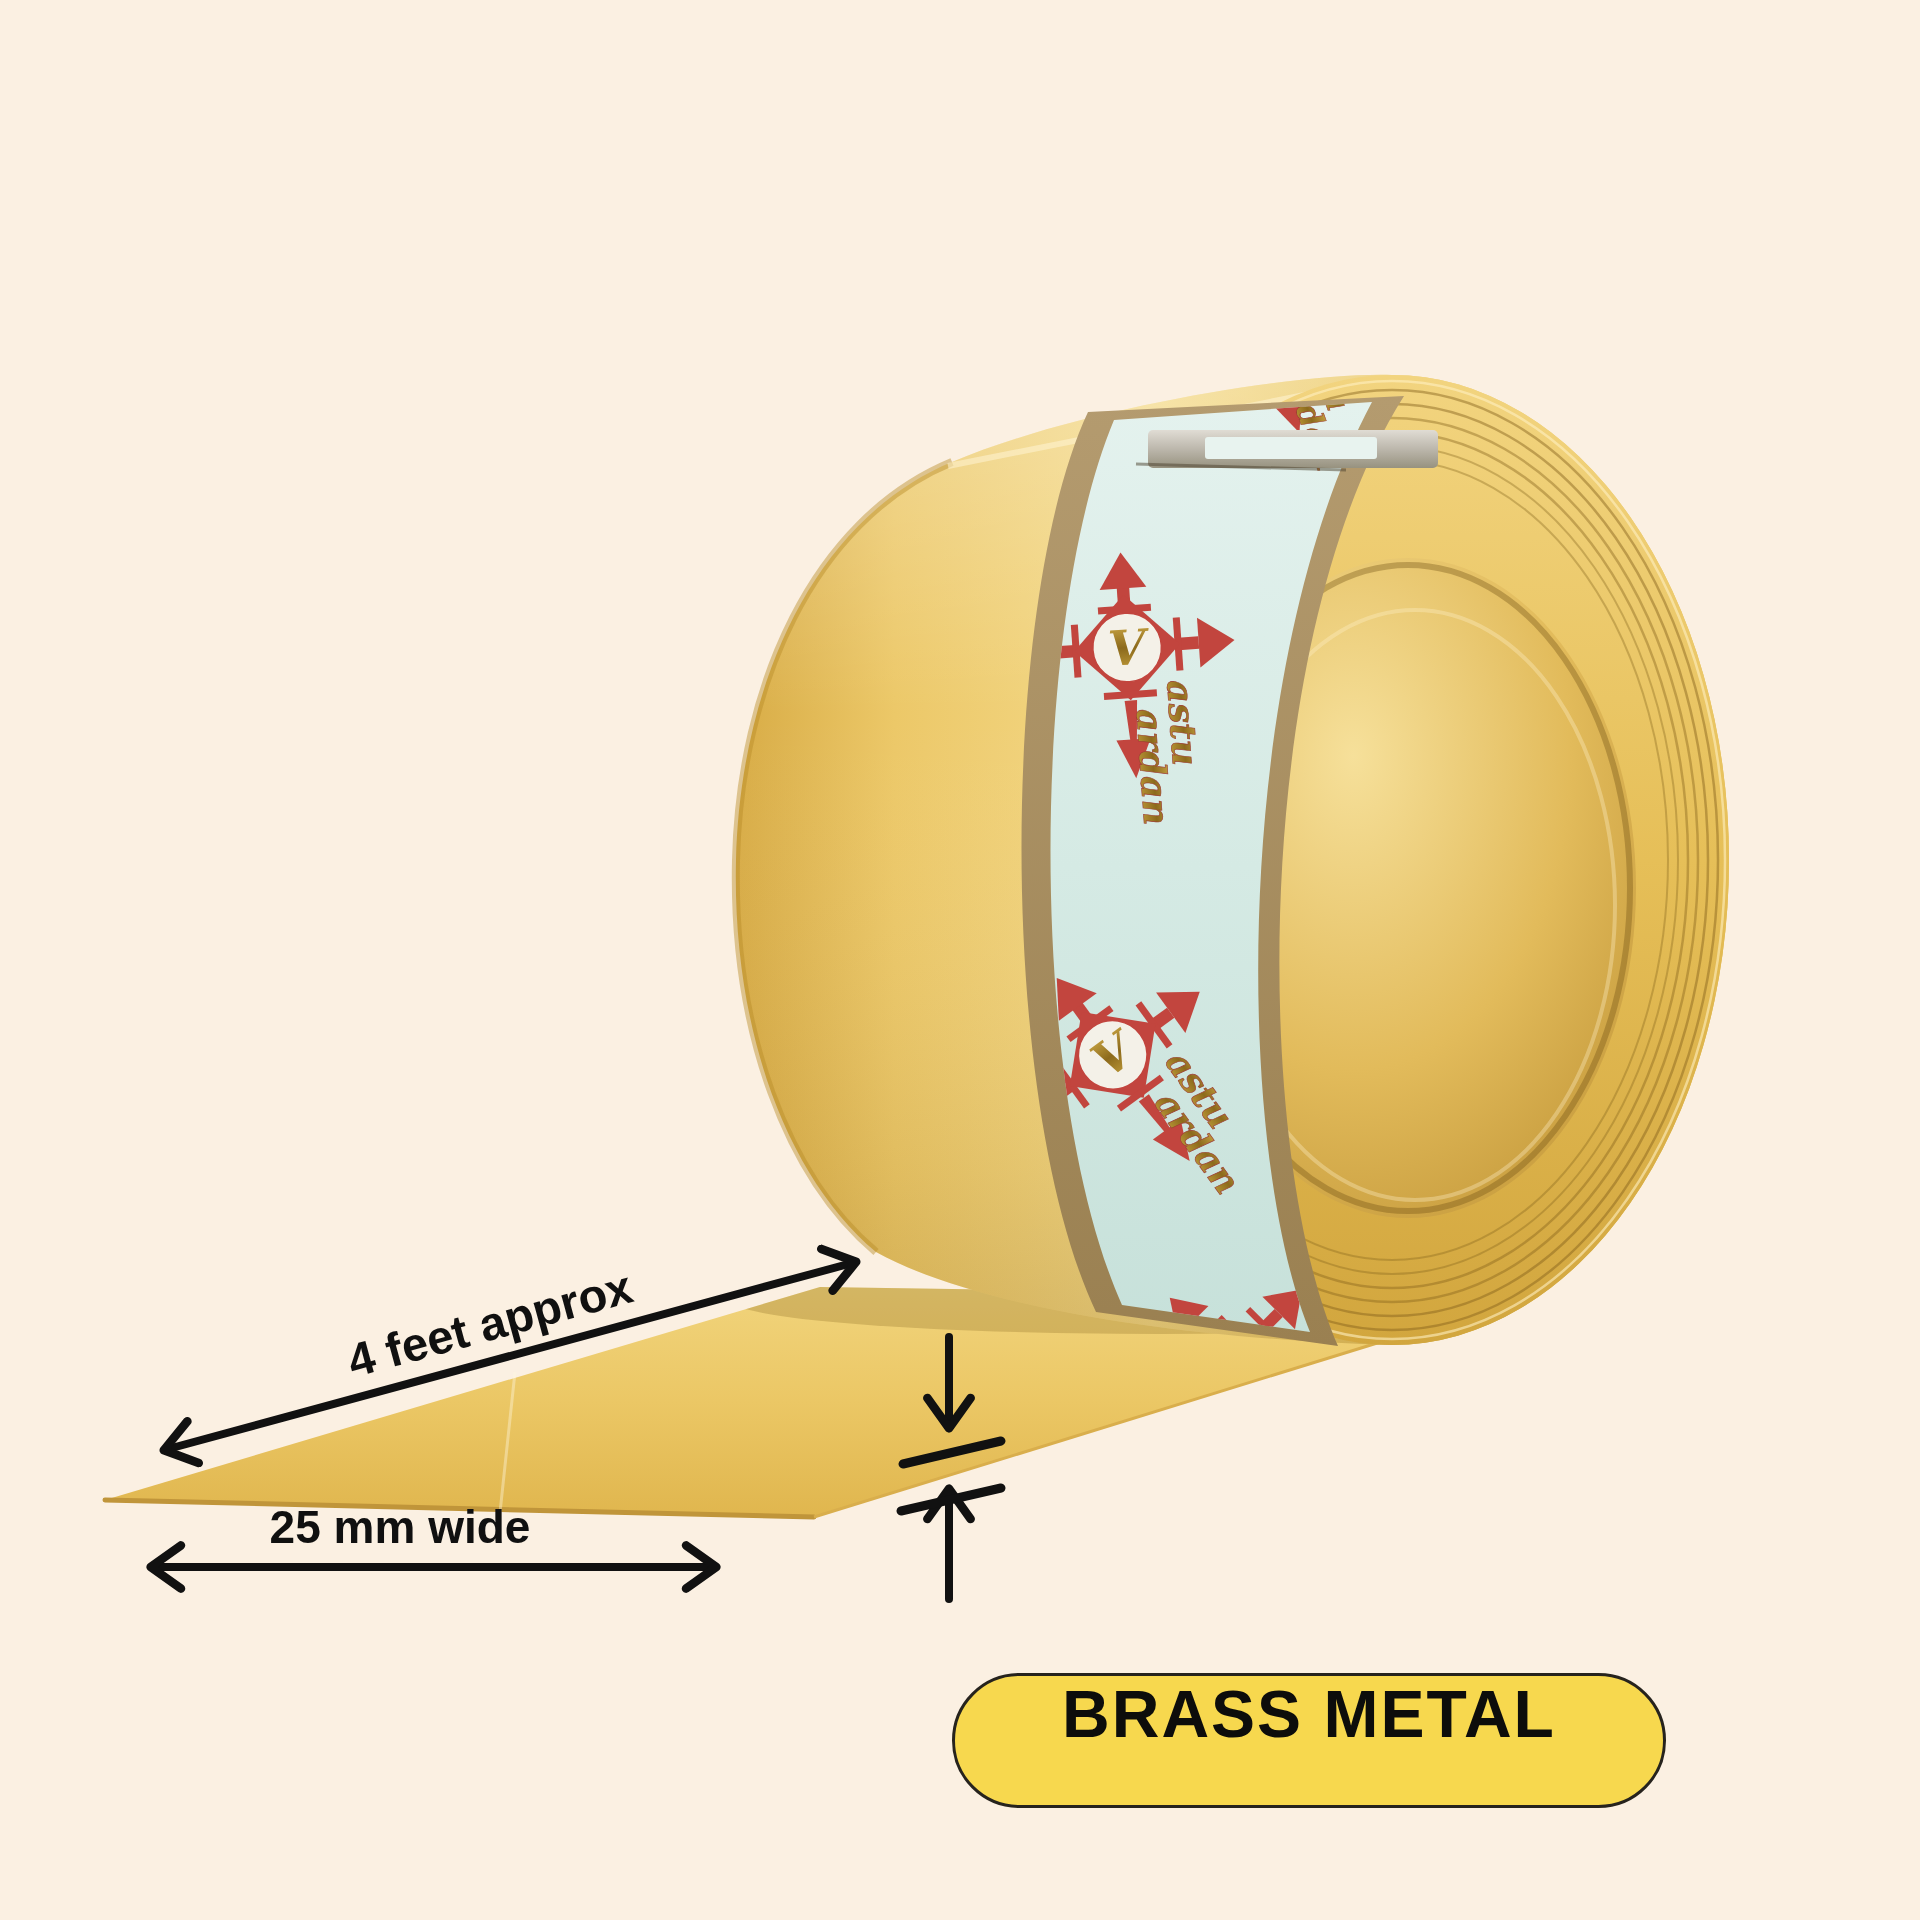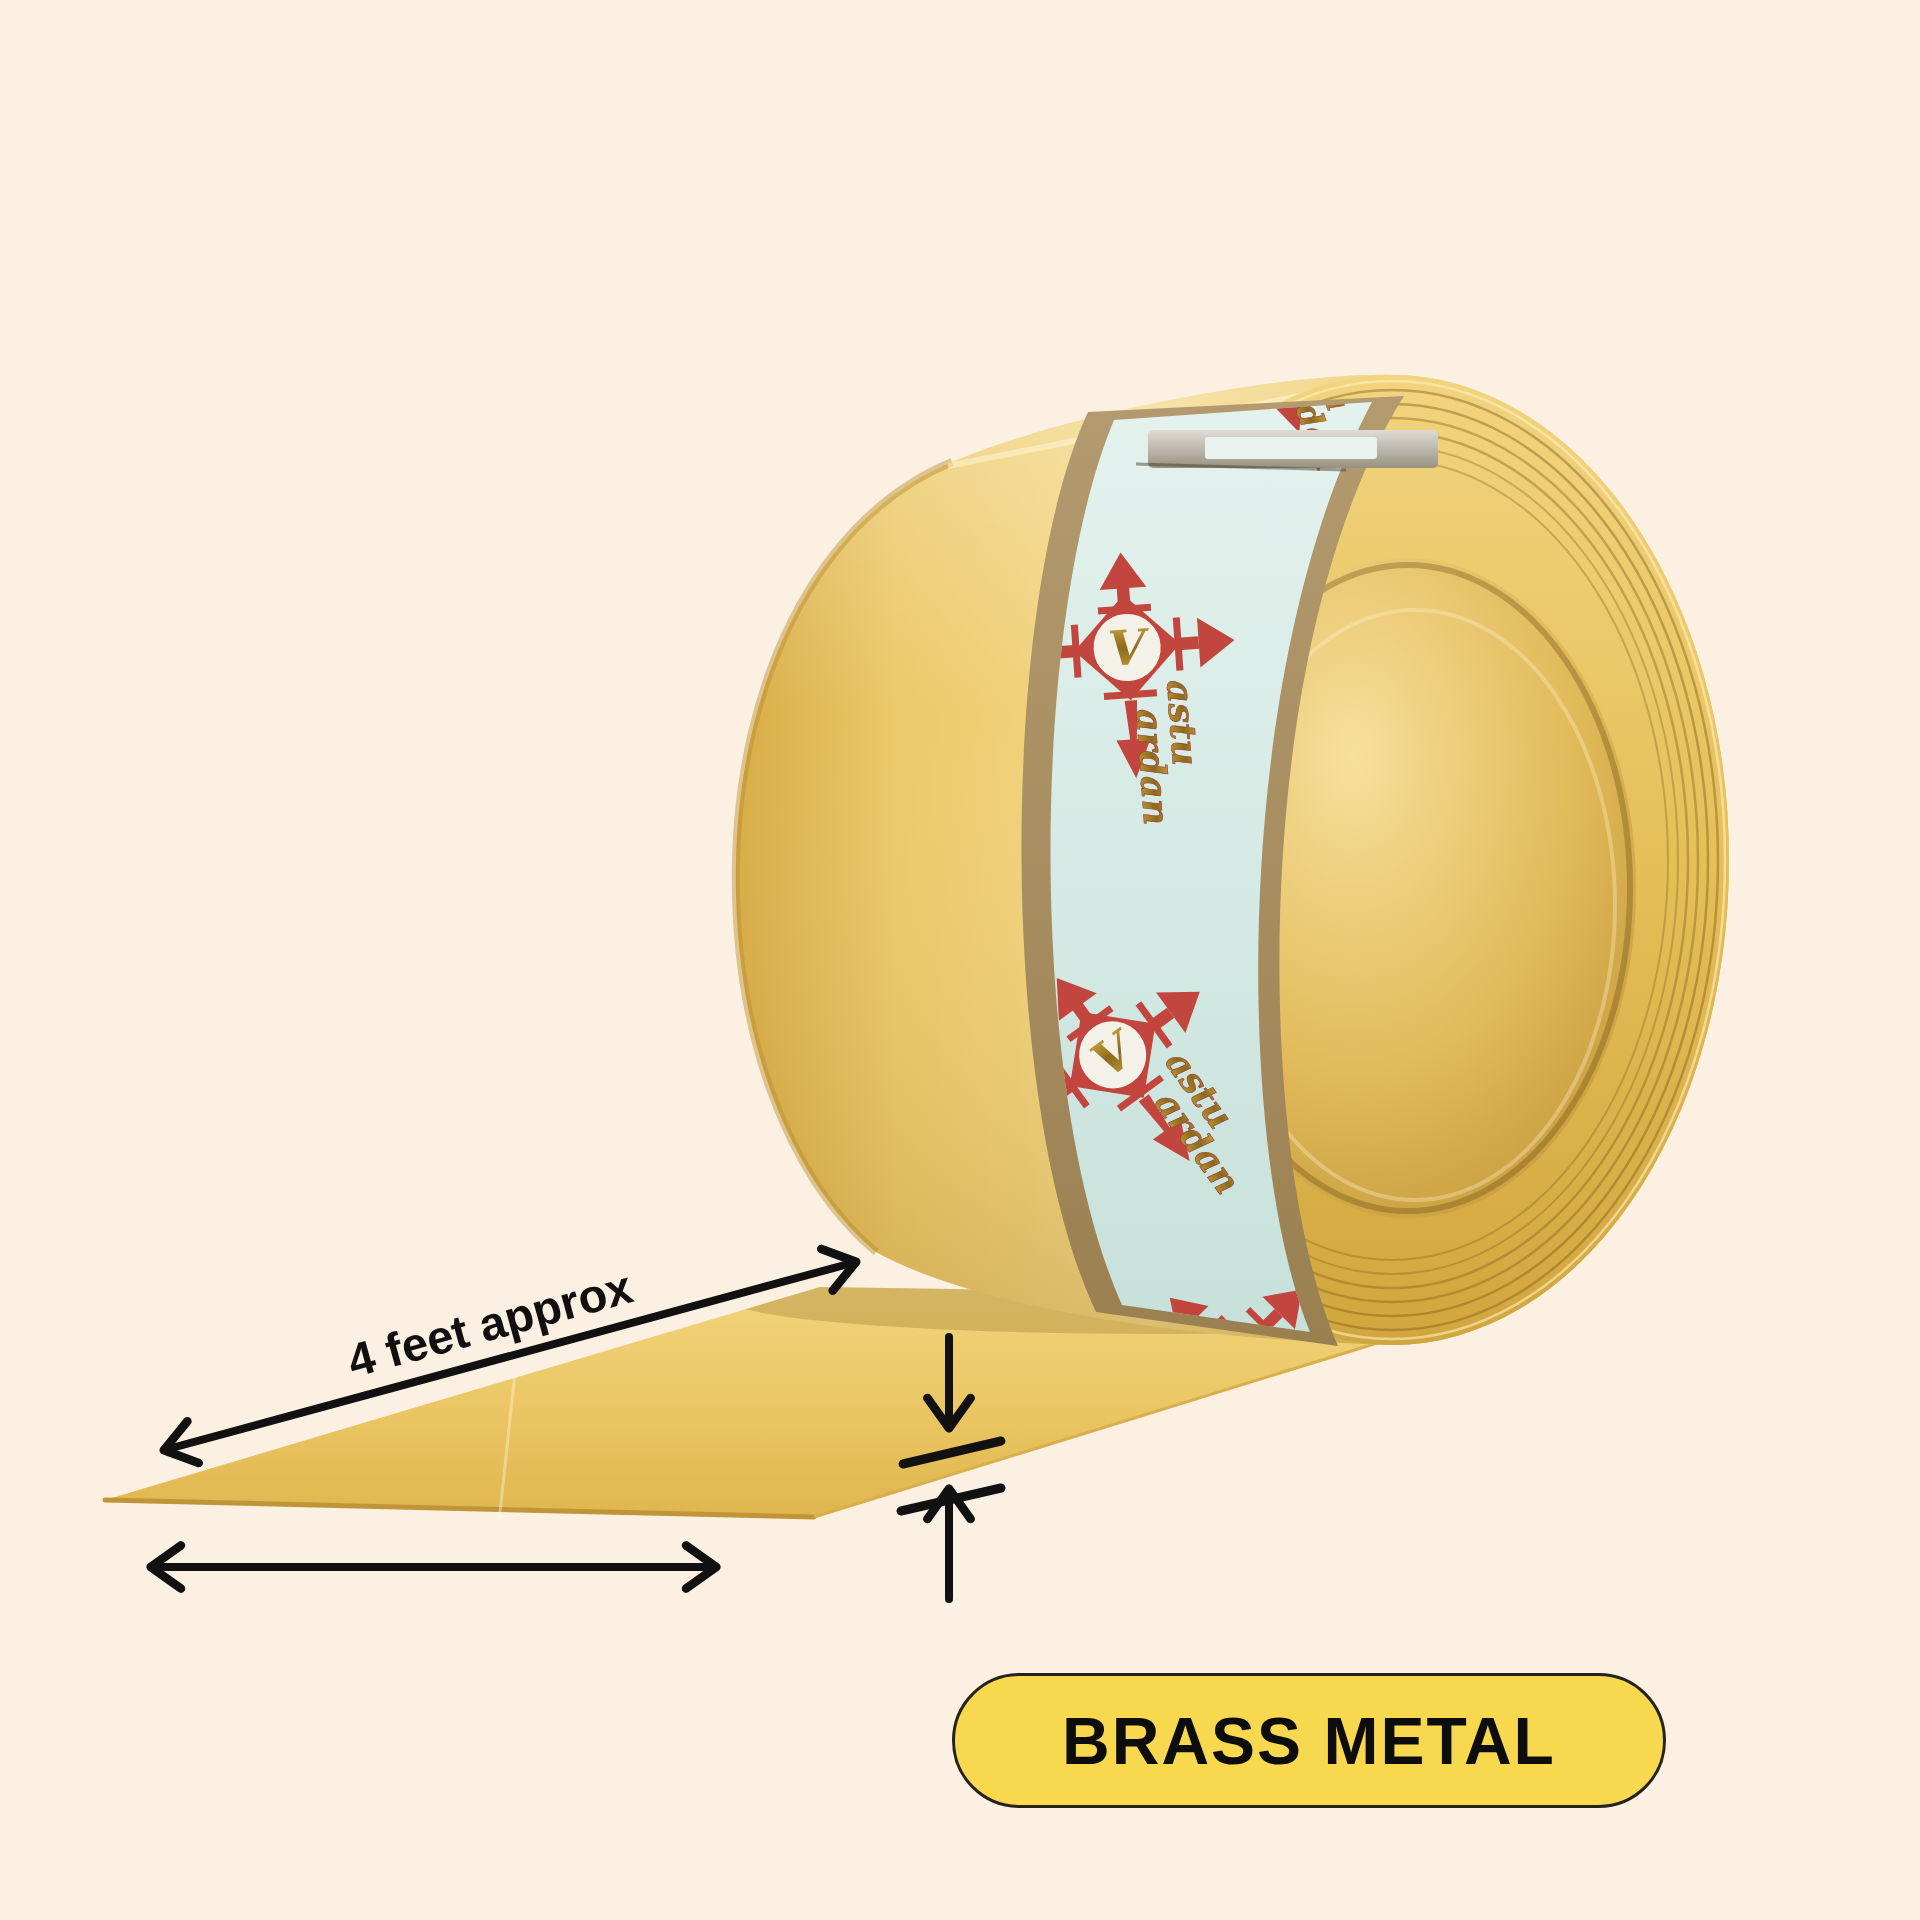--- a/index.html
+++ b/index.html
@@ -21,21 +21,21 @@
     left:180px;top:1501px;width:440px;height:52px;
     font-size:46px;text-align:center;line-height:52px;
   }
   .anno-thickness{
     left:1008px;top:1466px;width:460px;height:54px;
     font-size:47px;text-align:left;line-height:54px;
   }
   .badge{
     position:absolute;left:952px;top:1673px;width:714px;height:135px;
     background:#F7D84E;border:3px solid #26231D;border-radius:70px;
-    box-sizing:border-box;display:flex;align-items:center;justify-content:center;
+    box-sizing:border-box;display:flex;align-items:flex-start;justify-content:center;
   }
   .badge span{
     font-size:66px;font-weight:700;color:#0D0D0B;letter-spacing:2px;
     font-family:"Liberation Sans",sans-serif;
   }
 </style>
 </head>
 <body>
 
 <div class="stage">
@@ -192,18 +192,19 @@
       <line x1="168" y1="1449" x2="852" y2="1263" marker-start="url(#headS)" marker-end="url(#headE)"></line>
       <line x1="155" y1="1567" x2="712" y2="1567" marker-start="url(#headS)" marker-end="url(#headE)"></line>
       <line x1="949" y1="1337" x2="949" y2="1424" marker-end="url(#headE)"></line>
       <line x1="949" y1="1599" x2="949" y2="1493" marker-end="url(#headE)"></line>
       <line x1="903" y1="1464" x2="1001" y2="1441" stroke-width="9"></line>
       <line x1="901" y1="1511" x2="1001" y2="1488" stroke-width="9"></line>
     </g>
   </svg>
 
   <div class="anno anno-length">4 feet approx</div>
+  <div class="anno anno-width">25 mm wide</div>
 
   <div class="badge">
     <span>BRASS METAL</span>
   </div>
 
 </div>
 
 </body></html>

